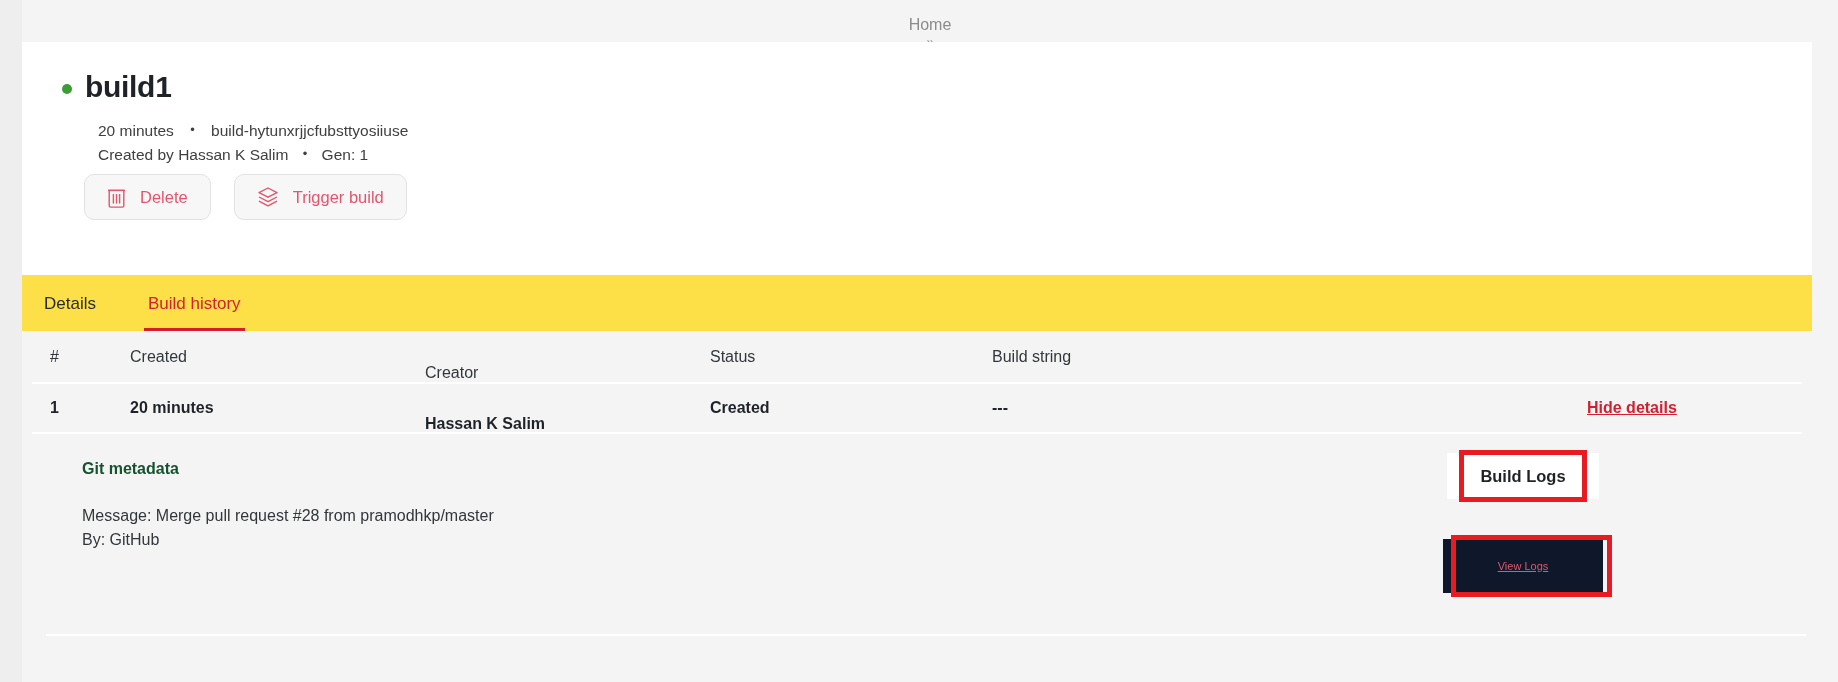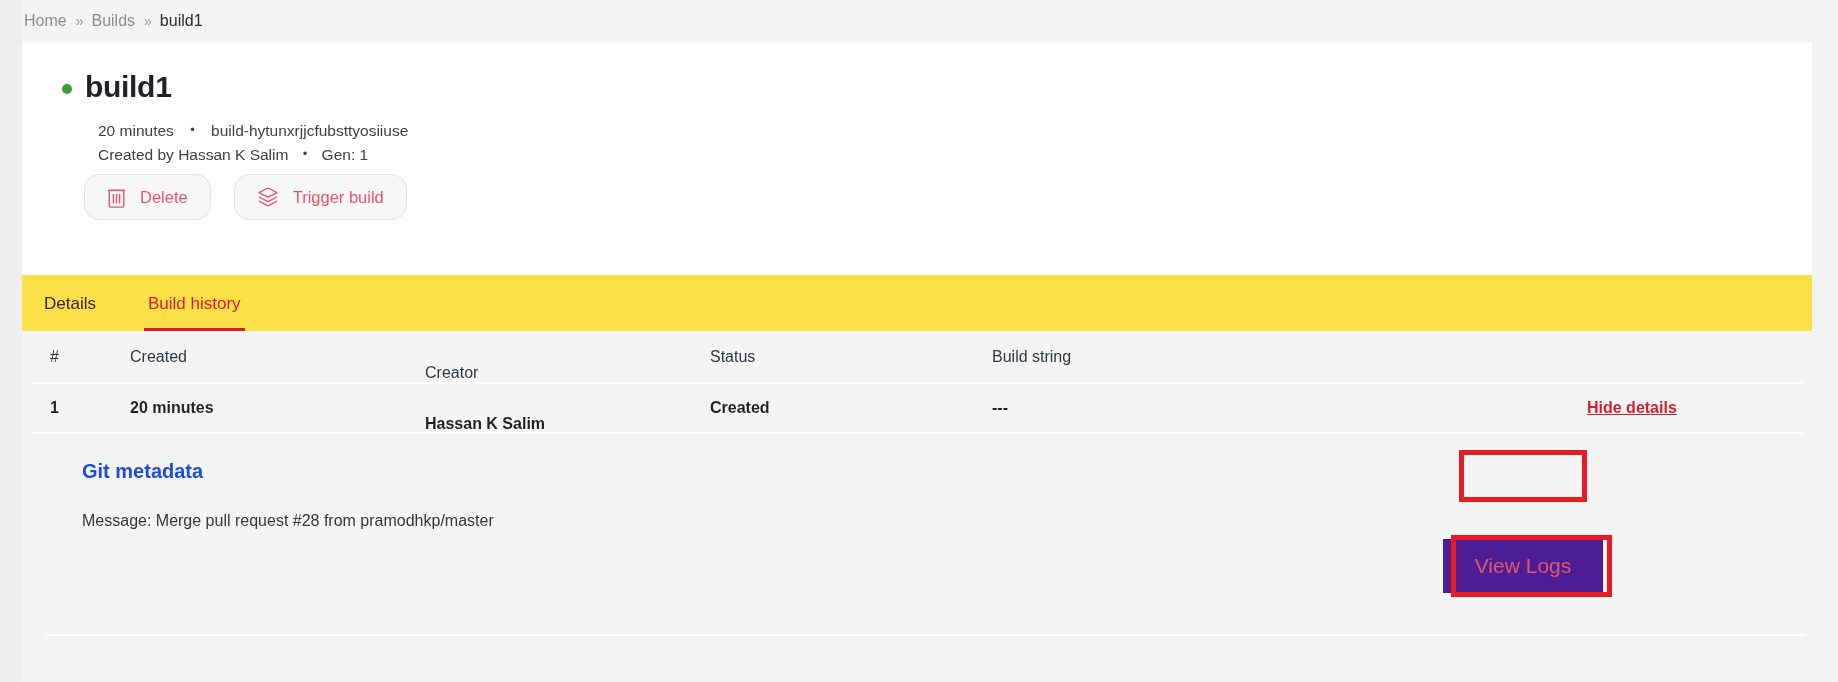--- a/index.html
+++ b/index.html
@@ -20,27 +20,28 @@
     position: absolute;
     left: 0; top: 0;
     width: 22px;
     height: 682px;
     background: #eeeeee;
   }
 
   
   .breadcrumb {
     position: absolute;
-    left: 22px; top: 0;
+    left: 22px; top: 16px;
     width: 1816px;
     height: 42px;
     display: flex;
     align-items: center;
     padding-left: 0px;
     font-size: 16px;
+    flex-direction: column;
   }
   .crumb {
     color: #8b8b8b;
     padding: 0 2px;
     text-decoration: none;
   }
   .crumb.first { margin-left: 0; }
   .crumb.current { color: #2b2b2b; }
   .crumb-sep {
     color: #9a9a9a;
@@ -95,21 +96,21 @@
     gap: 23px;
   }
   .action-btn {
     height: 46px;
     display: flex;
     align-items: center;
     justify-content: flex-start;
     gap: 14px;
     background: #f7f7f7;
     border: 1px solid #e2e2e2;
-    border-radius: 15px;
+    border-radius: 10px;
     color: #e2566b;
     font-size: 16.5px;
     padding: 0 22px;
     cursor: pointer;
     font-family: "Liberation Sans", sans-serif;
   }
   .action-btn .ico { display: flex; align-items: center; }
 
   
   .tabs {
@@ -176,23 +177,23 @@
     cursor: pointer;
   }
 
   
   .detail {
     position: relative;
     padding: 14px 0 0 18px;
     border-top: 2px solid #ffffff;
   }
   .detail-title {
-    font-size: 20px;
-    font-weight: bold;
-    color: #1d4ed8;
+    font-size: 16px;
+    font-weight: bold;
+    color: #14532d;
     margin: 12px 0 8px 32px;
   }
   .detail-lines {
     margin: 26px 0 0 32px;
     font-size: 16px;
     color: #32373c;
     line-height: 24.3px;
   }
   .detail-line { white-space: nowrap; }
   .detail-bottom-rule {
@@ -221,26 +222,27 @@
   }
   .view-logs-btn {
     position: absolute;
     left: 1443px;
     top: 539px;
     width: 160px;
     height: 54px;
     display: flex;
     align-items: center;
     justify-content: center;
-    background: #4c1d95;
+    background: #0f172a;
     color: #e2566b;
-    font-size: 21px;
+    font-size: 11px;
     border: none;
     cursor: pointer;
     font-family: "Liberation Sans", sans-serif;
+    text-decoration: underline;
   }
 
   
   .anno {
     position: absolute;
     border: 5px solid #e81b23;
     pointer-events: none;
   }
   .anno-build-logs {
     left: 1459px; top: 450px;
@@ -336,23 +338,25 @@
       <div class="c-error">---</div>
       <div class="c-action">
         <span class="hide-details">Hide details</span>
       </div>
     </div>
 
     <div class="detail">
       <div class="detail-title">Git metadata</div>
       <div class="detail-lines">
         <div class="detail-line">Message: Merge pull request #28 from pramodhkp/master</div>
+        <div class="detail-line">By: GitHub</div>
       </div>
       <div class="detail-bottom-rule"></div>
     </div>
   </div>
 
+  <div class="build-logs-label">Build Logs</div>
   <button class="view-logs-btn">View Logs</button>
 
   <div class="anno anno-build-logs"></div>
   <div class="anno anno-view-logs"></div>
 
 </div>
 
 </body></html>

